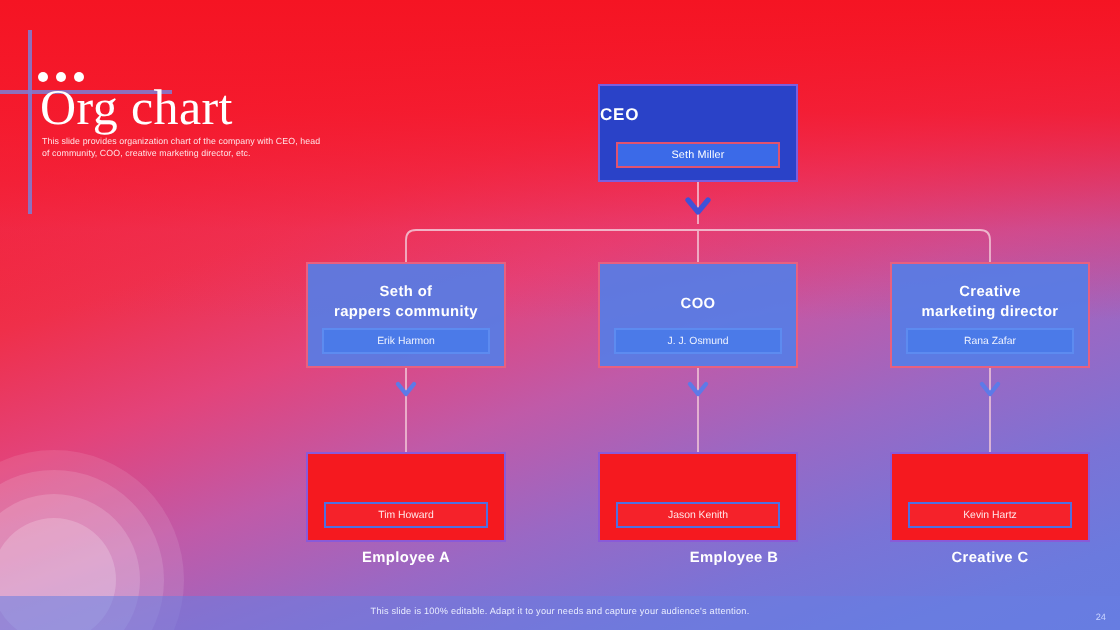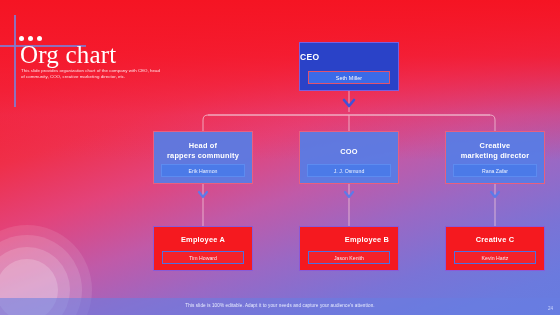--- a/index.html
+++ b/index.html
@@ -92,21 +92,21 @@
   }
   .m1{left:153px;} .m2{left:299px;} .m3{left:445px;}
 
   
   .emp{
     width:100px;height:45px;top:226px;
     background:#f5191f;border:1.4px solid #8a5ad8;
   }
   .emp .hd{
     color:#ffffff;font-size:7.4px;font-weight:bold;text-align:center;
-    padding-top:8px;letter-spacing:.2px;
+    padding-top:8px;letter-spacing:.2px;margin-top:39px;
   }
   .emp .pill{
     position:absolute;left:8px;right:8px;bottom:6px;height:11px;
     background:#f5222a;border:1px solid #4f6fe0;
     display:flex;align-items:center;justify-content:center;
     color:#ffe6e8;font-size:5.2px;
   }
   .e1{left:153px;} .e2{left:299px;padding-left:36px;} .e3{left:445px;}
 
   
@@ -172,21 +172,21 @@
       </g>
     </svg>
 
     <div class="node ceo">
       <div class="hd">CEO</div>
       <div class="pill">Seth Miller</div>
     </div>
 
     <div class="node mgr m1">
       <div class="hd">
-        <span>Head of</span><br>
+        <span>Seth of</span><br>
         <span>rappers community</span>
       </div>
       <div class="pill">Erik Harmon</div>
     </div>
 
     <div class="node mgr m2">
       <div class="hd" style="padding-top:15px;">COO</div>
       <div class="pill">J. J. Osmund</div>
     </div>
 

